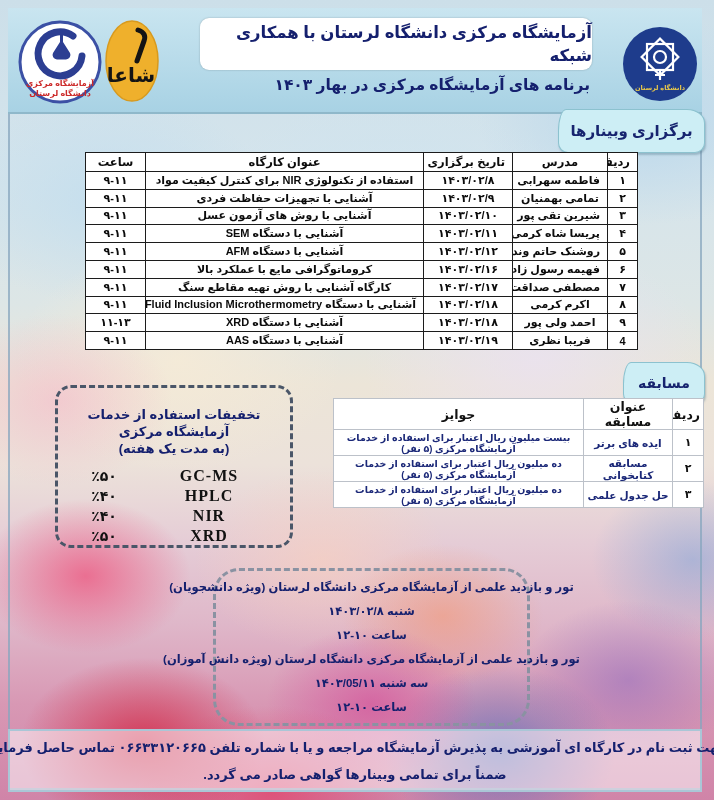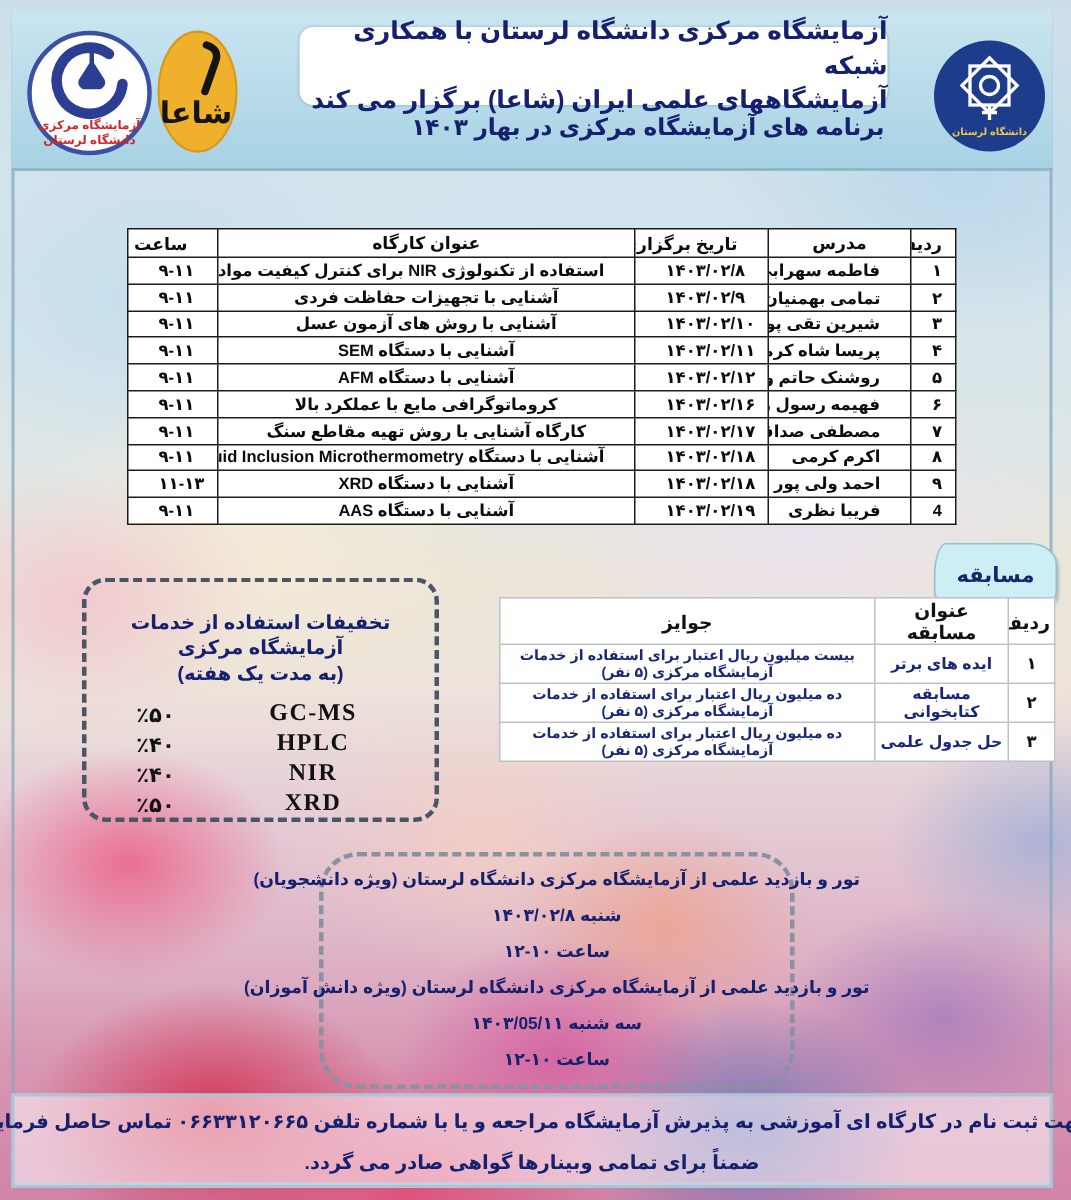--- a/index.html
+++ b/index.html
@@ -44,21 +44,21 @@
     border-radius:8px 18px 10px 10px / 22px 14px 10px 10px;
     display:flex;align-items:center;justify-content:center;
     color:#17246f;font-weight:bold;box-shadow:1px 2px 2px rgba(70,110,130,.35);}
   .flag-webinars{left:558px;top:109px;width:145px;height:42px;font-size:15px;}
   .flag-competition{left:623px;top:362px;width:80px;height:40px;font-size:14px;}
 
   
   .tbl{position:absolute;border-collapse:collapse;background:#ffffff;table-layout:fixed;}
   .tbl-webinars{left:85px;top:152px;width:552px;}
   .tbl-webinars th,.tbl-webinars td{border:1px solid #1c1c1c;font-weight:bold;color:#0c0c0c;
-    font-size:11px;padding:0 20px;text-align:center;overflow:hidden;white-space:nowrap;}
+    font-size:11px;padding:0 7px;text-align:center;overflow:hidden;white-space:nowrap;}
   .tbl-webinars th{height:18px;font-size:11.5px;}
   .tbl-webinars td{height:16.8px;margin-top:44px;}
   .ltr{direction:ltr;unicode-bidi:embed;}
 
   
   .tbl-competition{left:333px;top:398px;width:370px;border:1px solid #98a0ab;}
   .tbl-competition th,.tbl-competition td{border:1px solid #bcc1c9;padding:0 3px;text-align:center;overflow:hidden;}
   .tbl-competition th{height:30px;font-size:12.5px;font-weight:bold;color:#111;}
   .tbl-competition td{height:25px;font-weight:bold;}
   .td-comp-no{font-size:11px;color:#111;}
@@ -101,40 +101,40 @@
         <rect x="25" y="18" width="26" height="26"></rect>
         <rect x="25" y="18" width="26" height="26" transform="rotate(45 38 31)"></rect>
         <circle cx="38" cy="31" r="6"></circle>
         <path d="M38 44 v10 M33 49 h10"></path>
       </g>
       <text x="38" y="64" text-anchor="middle" font-size="6.5" font-weight="bold" fill="#e8c84a">دانشگاه لرستان</text>
     </svg>
 
     <div class="title-box">
       <div>آزمایشگاه مرکزی دانشگاه لرستان با همکاری شبکه</div>
-      <div>آزمایشگاههای علمی ایران (شاعا) برگزار می کند</div>
     </div>
 
     <div class="subtitle">برنامه های آزمایشگاه مرکزی در بهار ۱۴۰۳</div>
 
     <svg class="shaa-logo" viewBox="0 0 54 82">
       <ellipse cx="27" cy="41" rx="26" ry="40" fill="#efb02c" stroke="#d89a1e" stroke-width="1.5"></ellipse>
       <path d="M33 10 q9 3 6 11 l-7 20" stroke="#141414" stroke-width="5" fill="none" stroke-linecap="round"></path>
       <text x="26" y="62" text-anchor="middle" font-size="20" font-weight="bold" fill="#141414">شاعا</text>
     </svg>
 
     <svg class="lab-logo" viewBox="0 0 84 88">
       <circle cx="42" cy="44" r="40" fill="#ffffff" stroke="#3b50a5" stroke-width="3"></circle>
       <path d="M55 18 a22 22 0 1 0 9 20" stroke="#2c3e92" stroke-width="7" fill="none" stroke-linecap="round"></path>
       <path d="M45 16 v8 l7 11 a4.5 4.5 0 0 1 -4 6.5 h-9 a4.5 4.5 0 0 1 -4 -6.5 l7 -11 v-8 z" fill="#2c3e92"></path>
       <text x="42" y="68" text-anchor="middle" font-size="8" font-weight="bold" fill="#cc2a2a">آزمایشگاه مرکزی</text>
       <text x="42" y="78" text-anchor="middle" font-size="8" font-weight="bold" fill="#cc2a2a">دانشگاه لرستان</text>
     </svg>
   </div>
 
+  <div class="flag flag-webinars">برگزاری وبینارها</div>
 
   <table class="tbl tbl-webinars">
     <colgroup>
         <col style="width:30px">
         <col style="width:95px">
         <col style="width:89px">
         <col style="width:278px">
         <col style="width:60px">
       </colgroup>
     <tbody>

